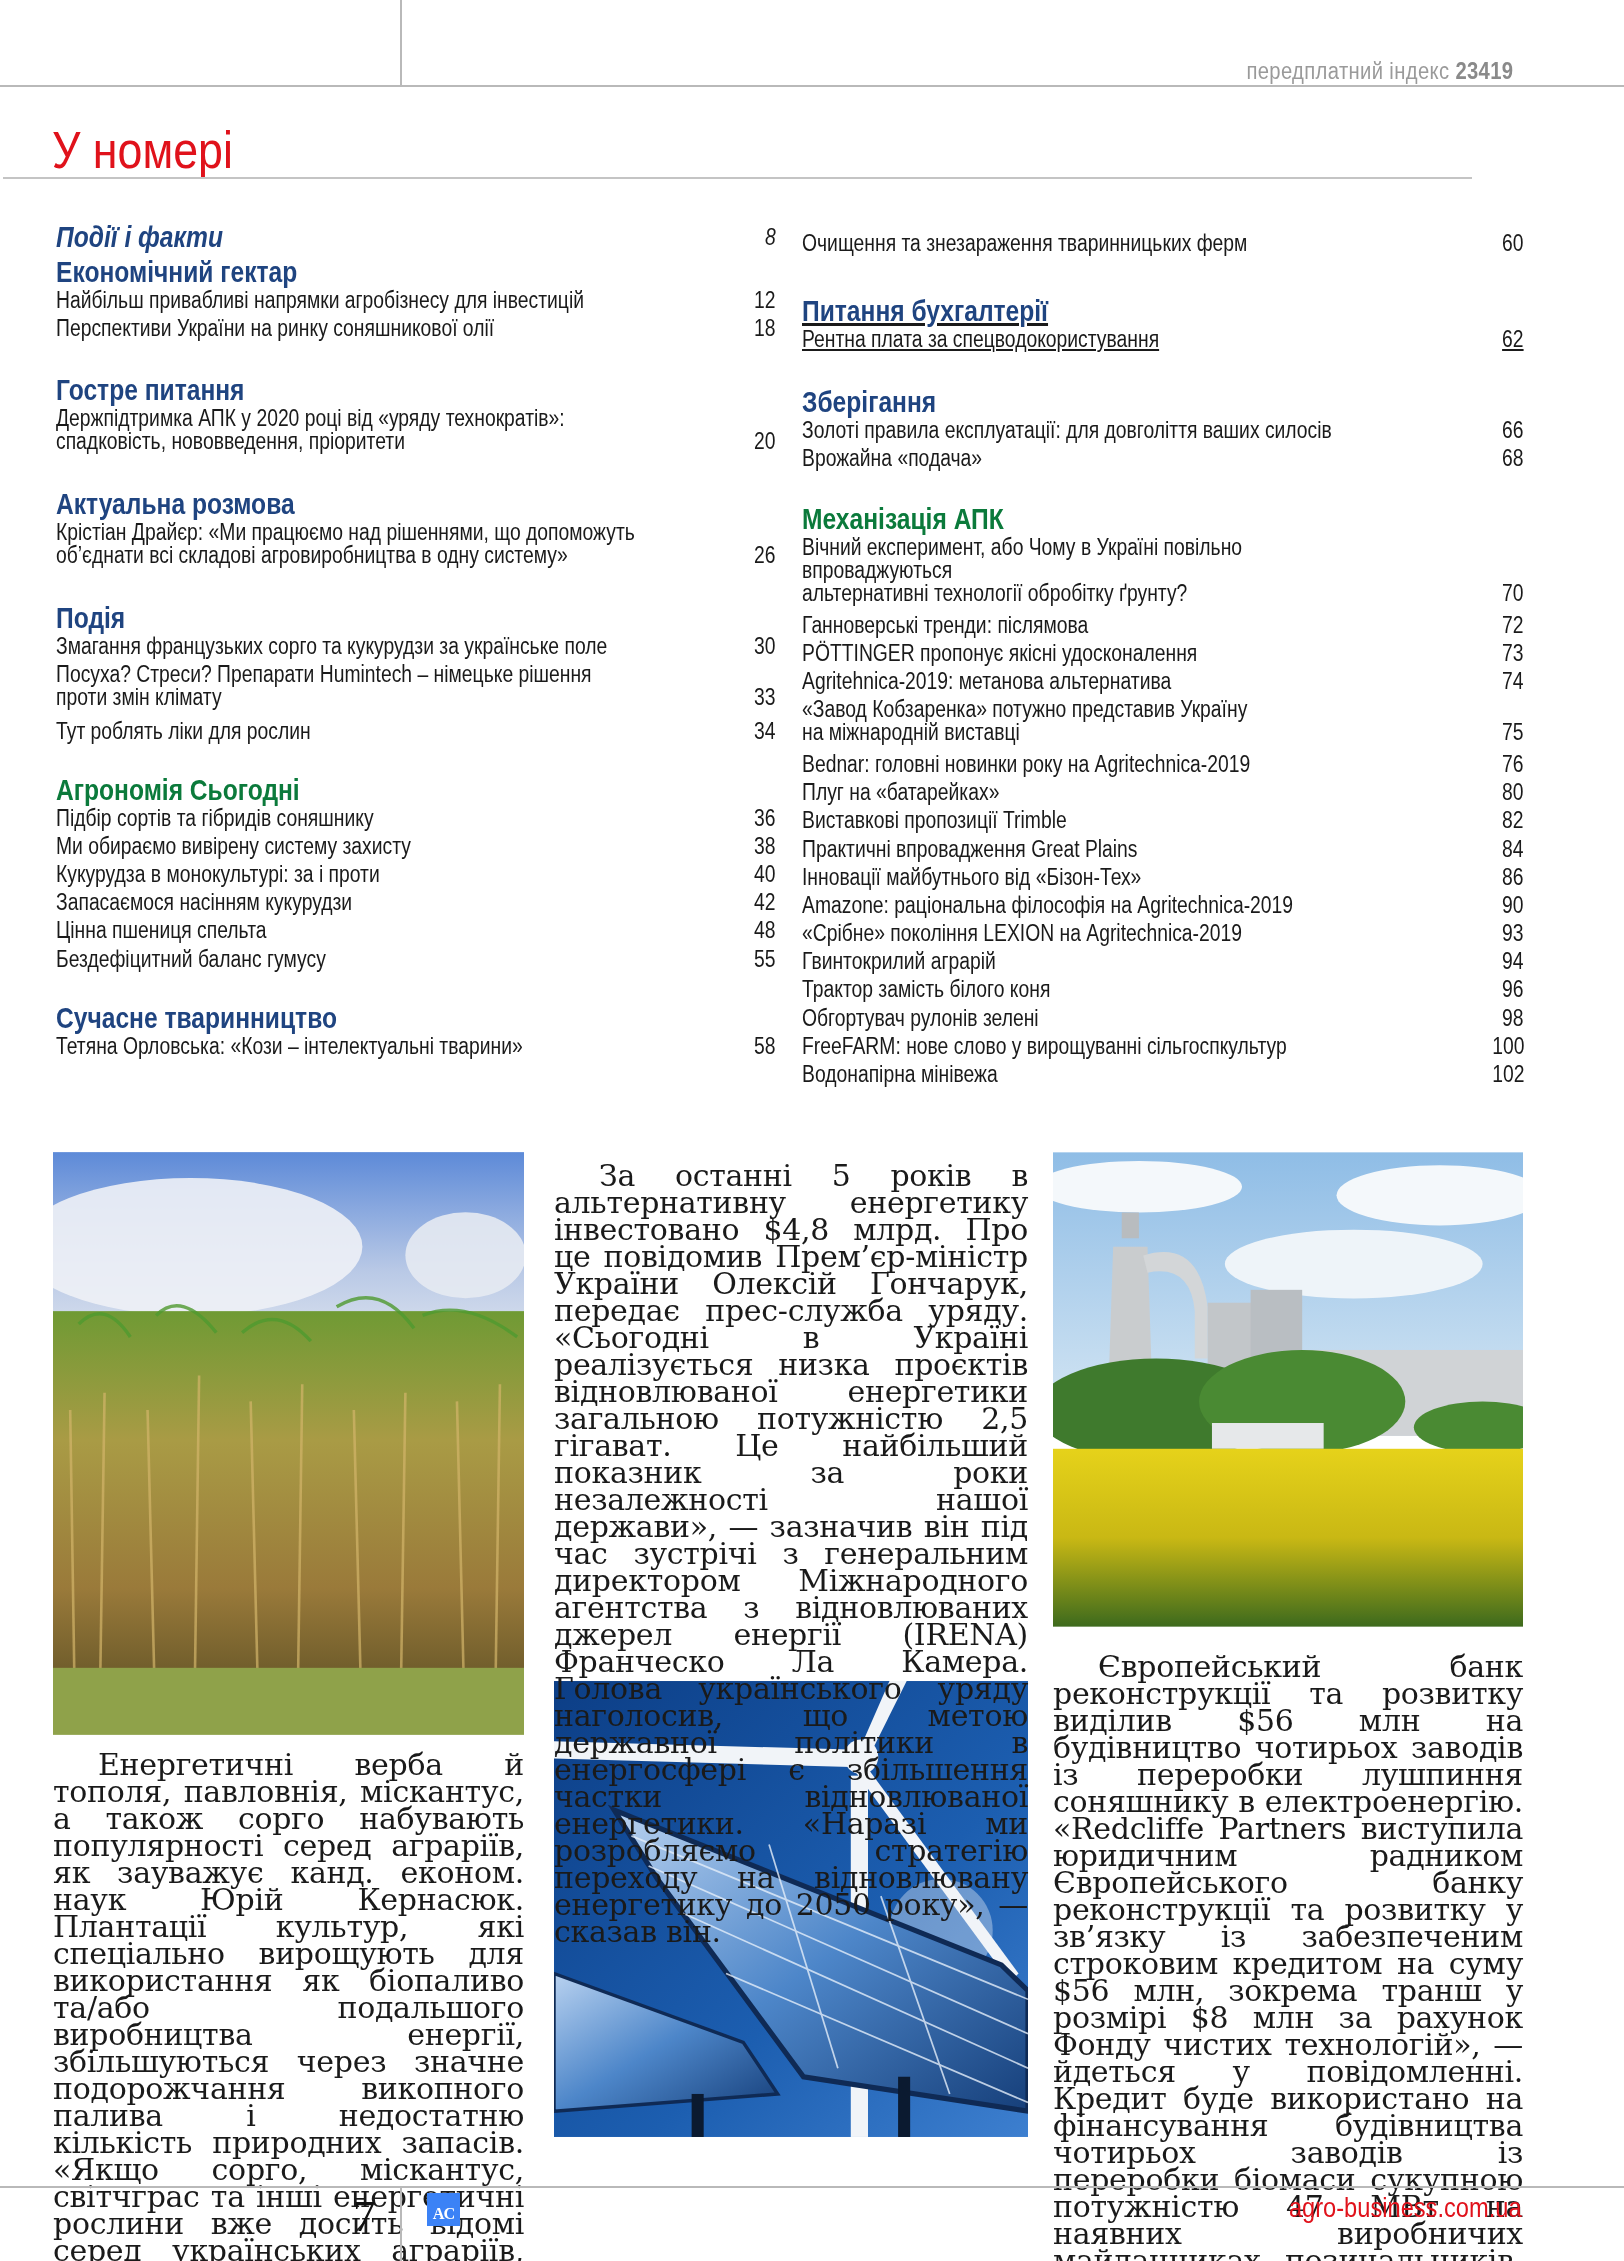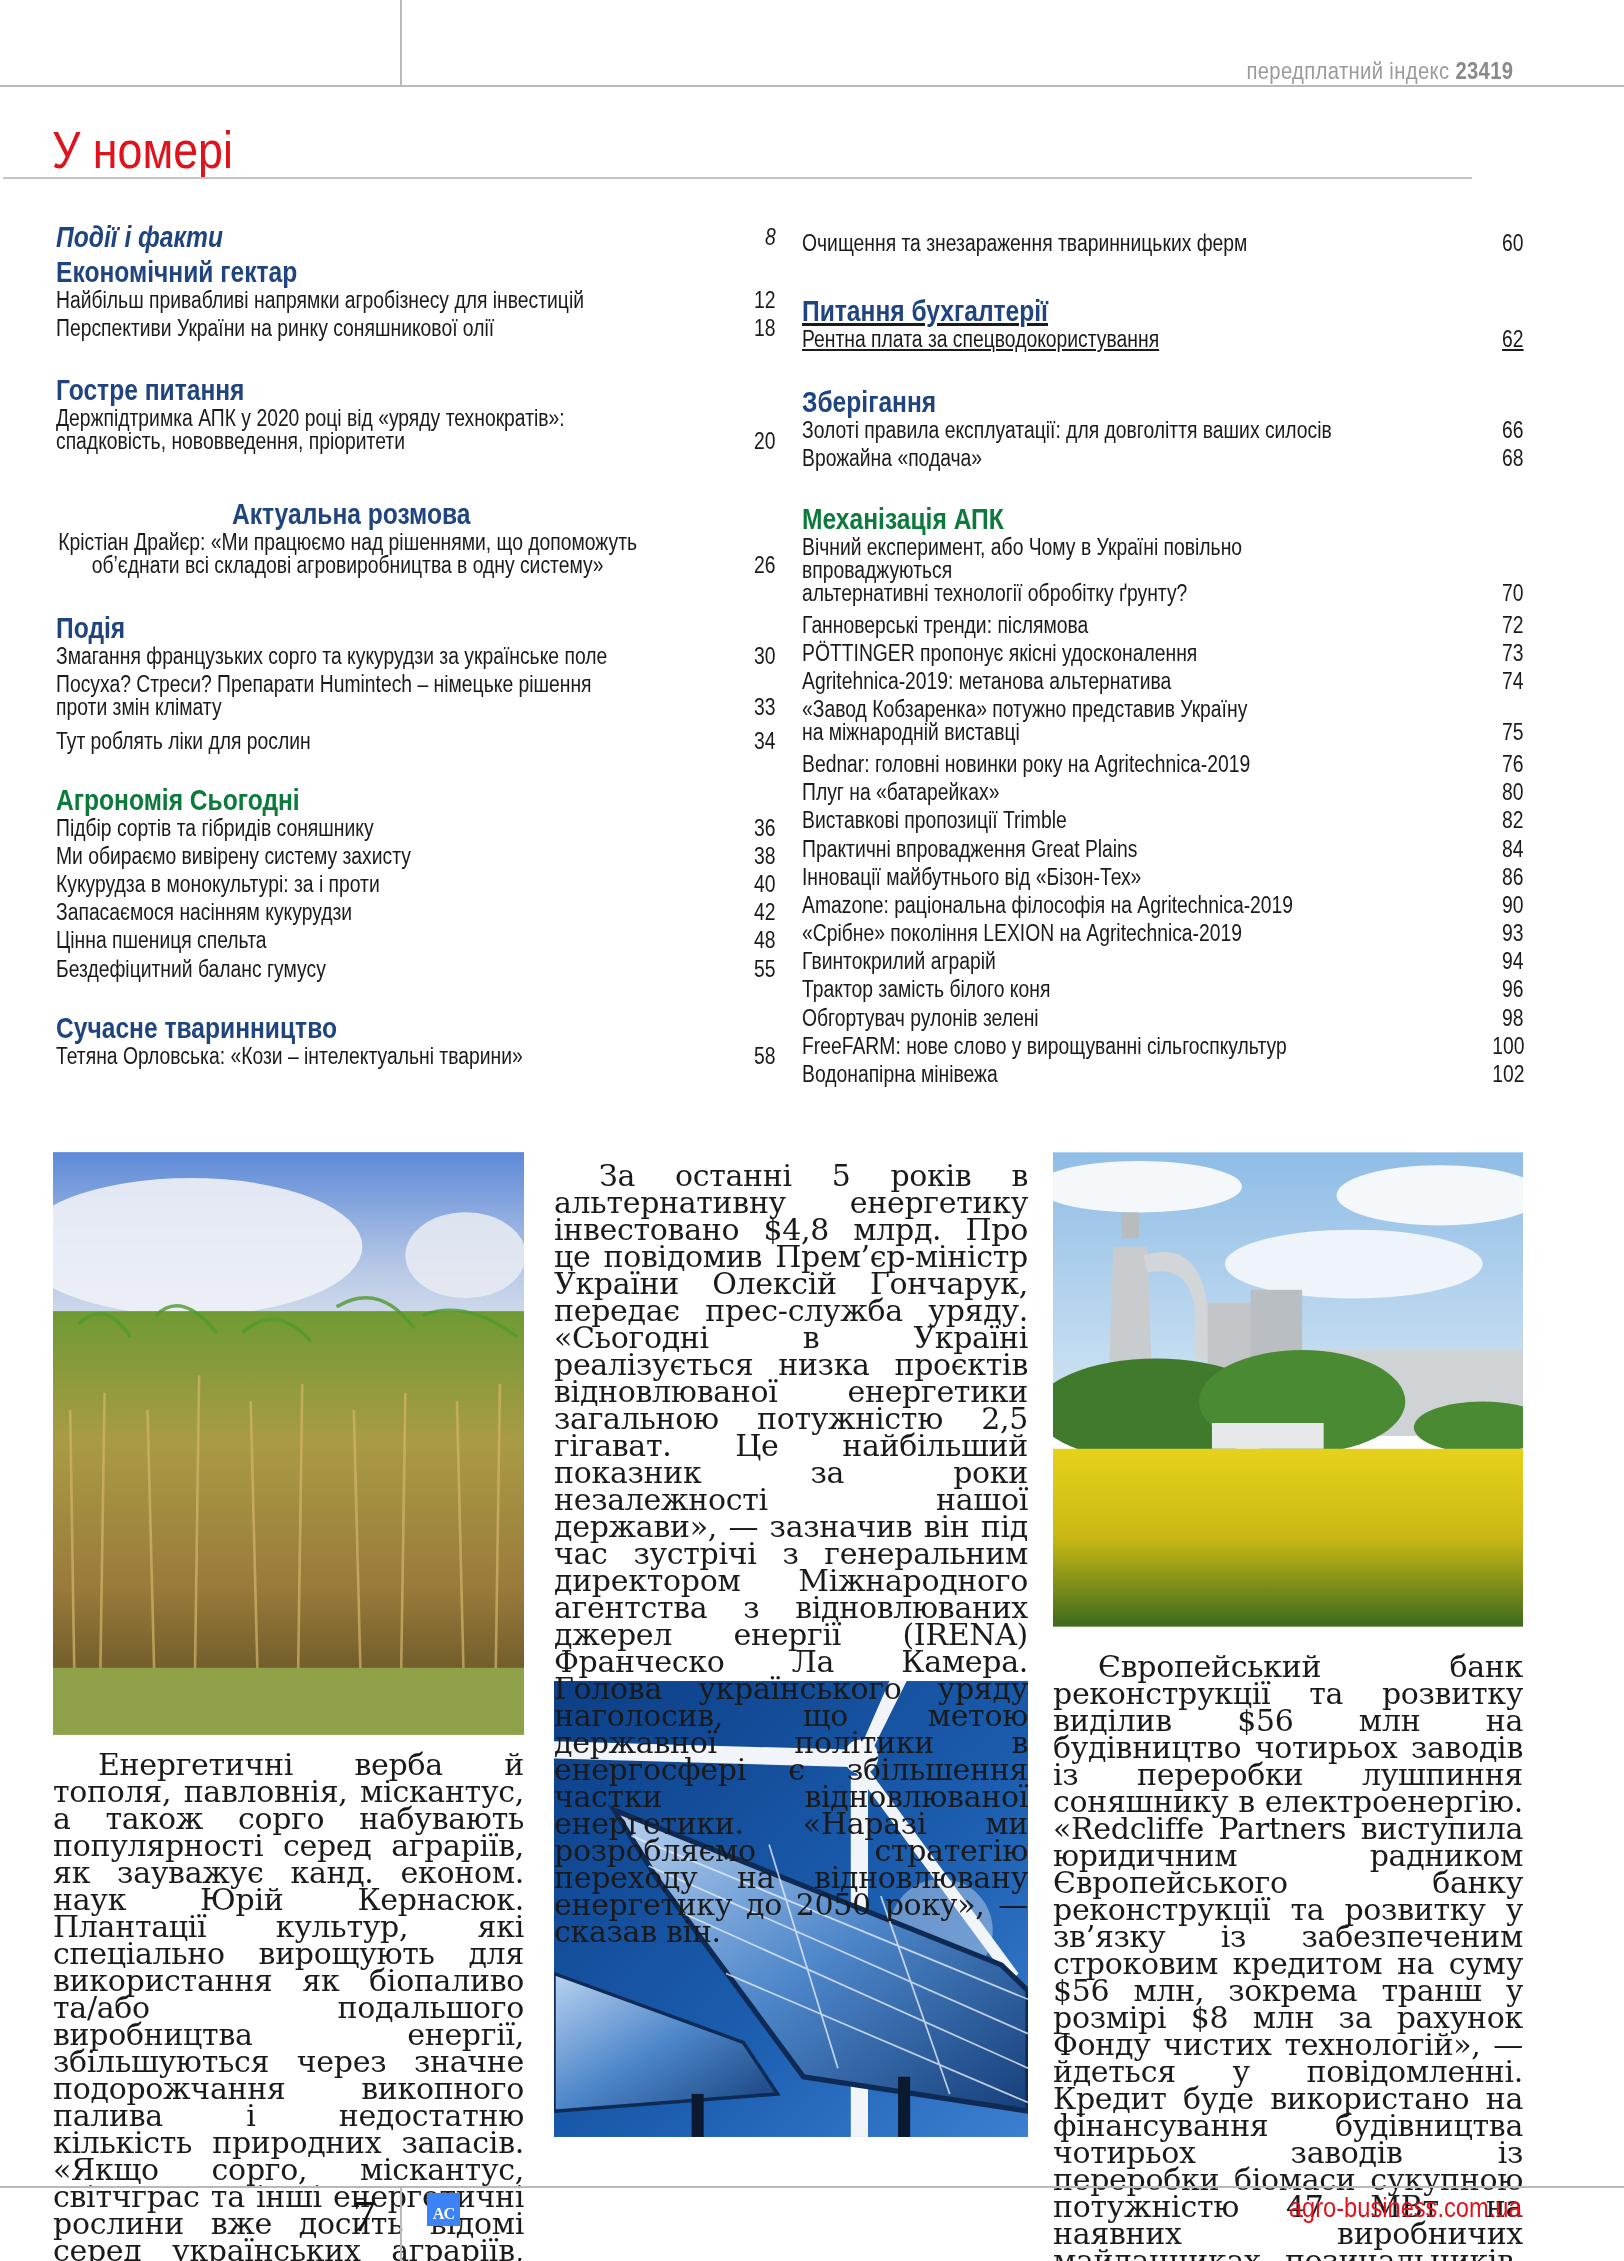--- a/index.html
+++ b/index.html
@@ -78,21 +78,21 @@
 
   <div class="toc-section" style="margin-top:32px;">
     <h2 class="toc-heading blue">Гостре питання</h2>
     <div class="toc-item">
         <span class="t">Держпідтримка АПК у 2020 році від «уряду технократів»:
 спадковість, нововведення, пріоритети</span>
         <span class="p">20</span>
       </div>
   </div>
 
-  <div class="toc-section" style="margin-top:43px;text-align:center;">
+  <div class="toc-section" style="margin-top:33px;">
     <h2 class="toc-heading blue">Актуальна розмова</h2>
     <div class="toc-item">
         <span class="t">Крістіан Драйєр: «Ми працюємо над рішеннями, що допоможуть
 об’єднати всі складові агровиробництва в одну систему»</span>
         <span class="p">26</span>
       </div>
   </div>
 
   <div class="toc-section" style="margin-top:33px;">
     <h2 class="toc-heading blue">Подія</h2>

